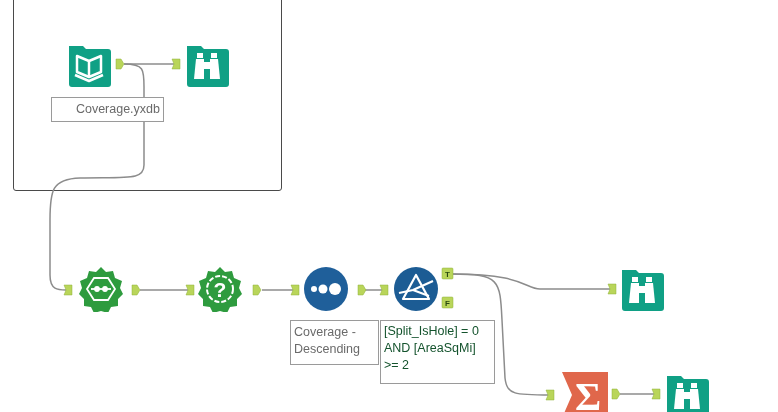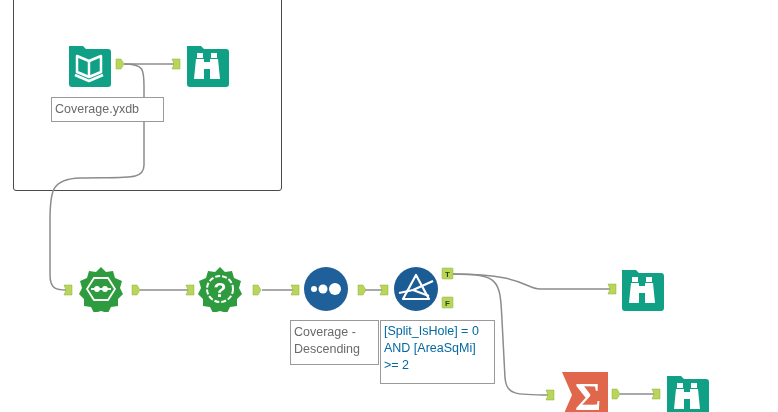--- a/index.html
+++ b/index.html
@@ -1,21 +1,21 @@
 <!DOCTYPE html>
 <html><head>
 <meta charset="utf-8">
 <style>
   html,body{margin:0;padding:0;background:#fff;}
   body{width:778px;height:412px;position:relative;overflow:hidden;font-family:"Liberation Sans",sans-serif;}
   .container-box{position:absolute;left:13px;top:-2px;width:269px;height:193px;border:1.5px solid #4a4a4a;border-radius:0 0 3px 3px;box-sizing:border-box;}
   svg.wires{position:absolute;left:0;top:0;width:778px;height:412px;}
   .tool{position:absolute;width:46px;height:46px;}
   .annot{position:absolute;border:1px solid #9a9a9a;background:#fff;color:#6a6a6a;font-size:12.5px;line-height:17px;padding:0 3px;box-sizing:border-box;white-space:pre-line;}
-  .annot.dark{color:#0369a1;}
+  .annot.dark{color:#14532d;}
 </style>
 </head>
 <body>
 
 <div class="container-box"></div>
 
 <svg class="wires">
 
   <path d="M124,64 L177,64" stroke="#8c8c8c" stroke-width="1.5" fill="none"></path>
 
@@ -70,21 +70,21 @@
   <path d="M3,4 h14 l3,3 h22 a3,3 0 0 1 3,3 v32 a3,3 0 0 1 -3,3 h-36 a3,3 0 0 1 -3,-3 z" fill="#10a085"></path>
   <g fill="#fff">
     <rect x="13" y="11" width="6" height="5"></rect>
       <rect x="27" y="11" width="6" height="5"></rect>
     <path d="M12,17 h8 v20 h-10 z"></path>
       <path d="M26,17 h8 l2,20 h-10 z"></path>
     <rect x="20" y="20" width="6" height="7"></rect>
   </g>
 </svg>
 
-<div class="annot" style="left:51px;top:97px;width:113px;height:25px;line-height:23px;">Coverage.yxdb</div>
+<div class="annot" style="left:51px;top:97px;width:113px;height:25px;line-height:23px;text-align:right;">Coverage.yxdb</div>
 
 <svg class="tool" style="left:78px;top:266px;" viewBox="0 0 46 46">
   <path d="M23,1 l5,5 l7,-1 l2,7 l7,3 l-2,7 l3,6 l-5,5 l0,7 l-7,1 l-3,6 l-7,-2 l-7,2 l-3,-6 l-7,-1 l0,-7 l-5,-5 l3,-6 l-2,-7 l7,-3 l2,-7 l7,1 z" fill="#2e9b3e"></path>
   <g fill="none" stroke="#fff" stroke-width="1.8">
     <path d="M16,12 h14 l7,11 l-7,11 h-14 l-7,-11 z"></path>
     <path d="M13,23 h20"></path>
     <circle cx="19" cy="23" r="2" fill="#fff"></circle>
       <circle cx="27" cy="23" r="2" fill="#fff"></circle>
   </g>
 </svg>

